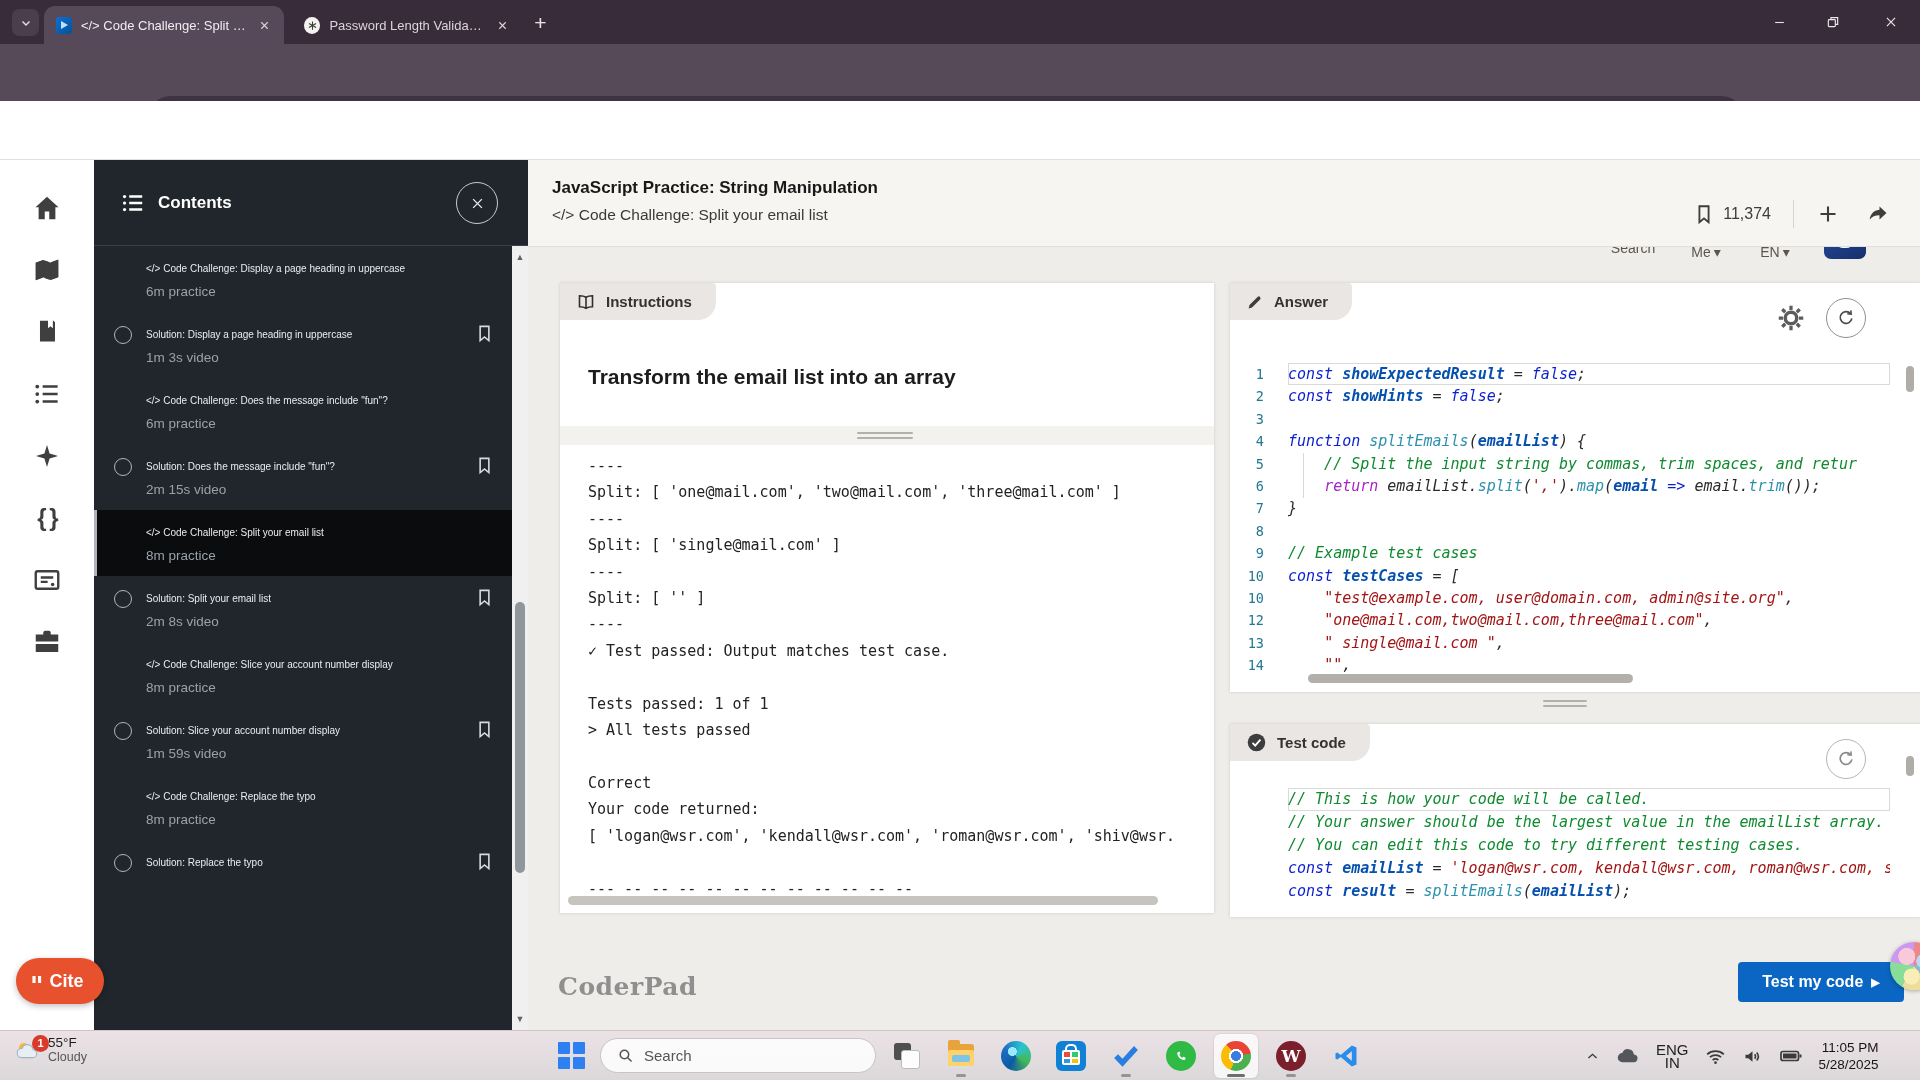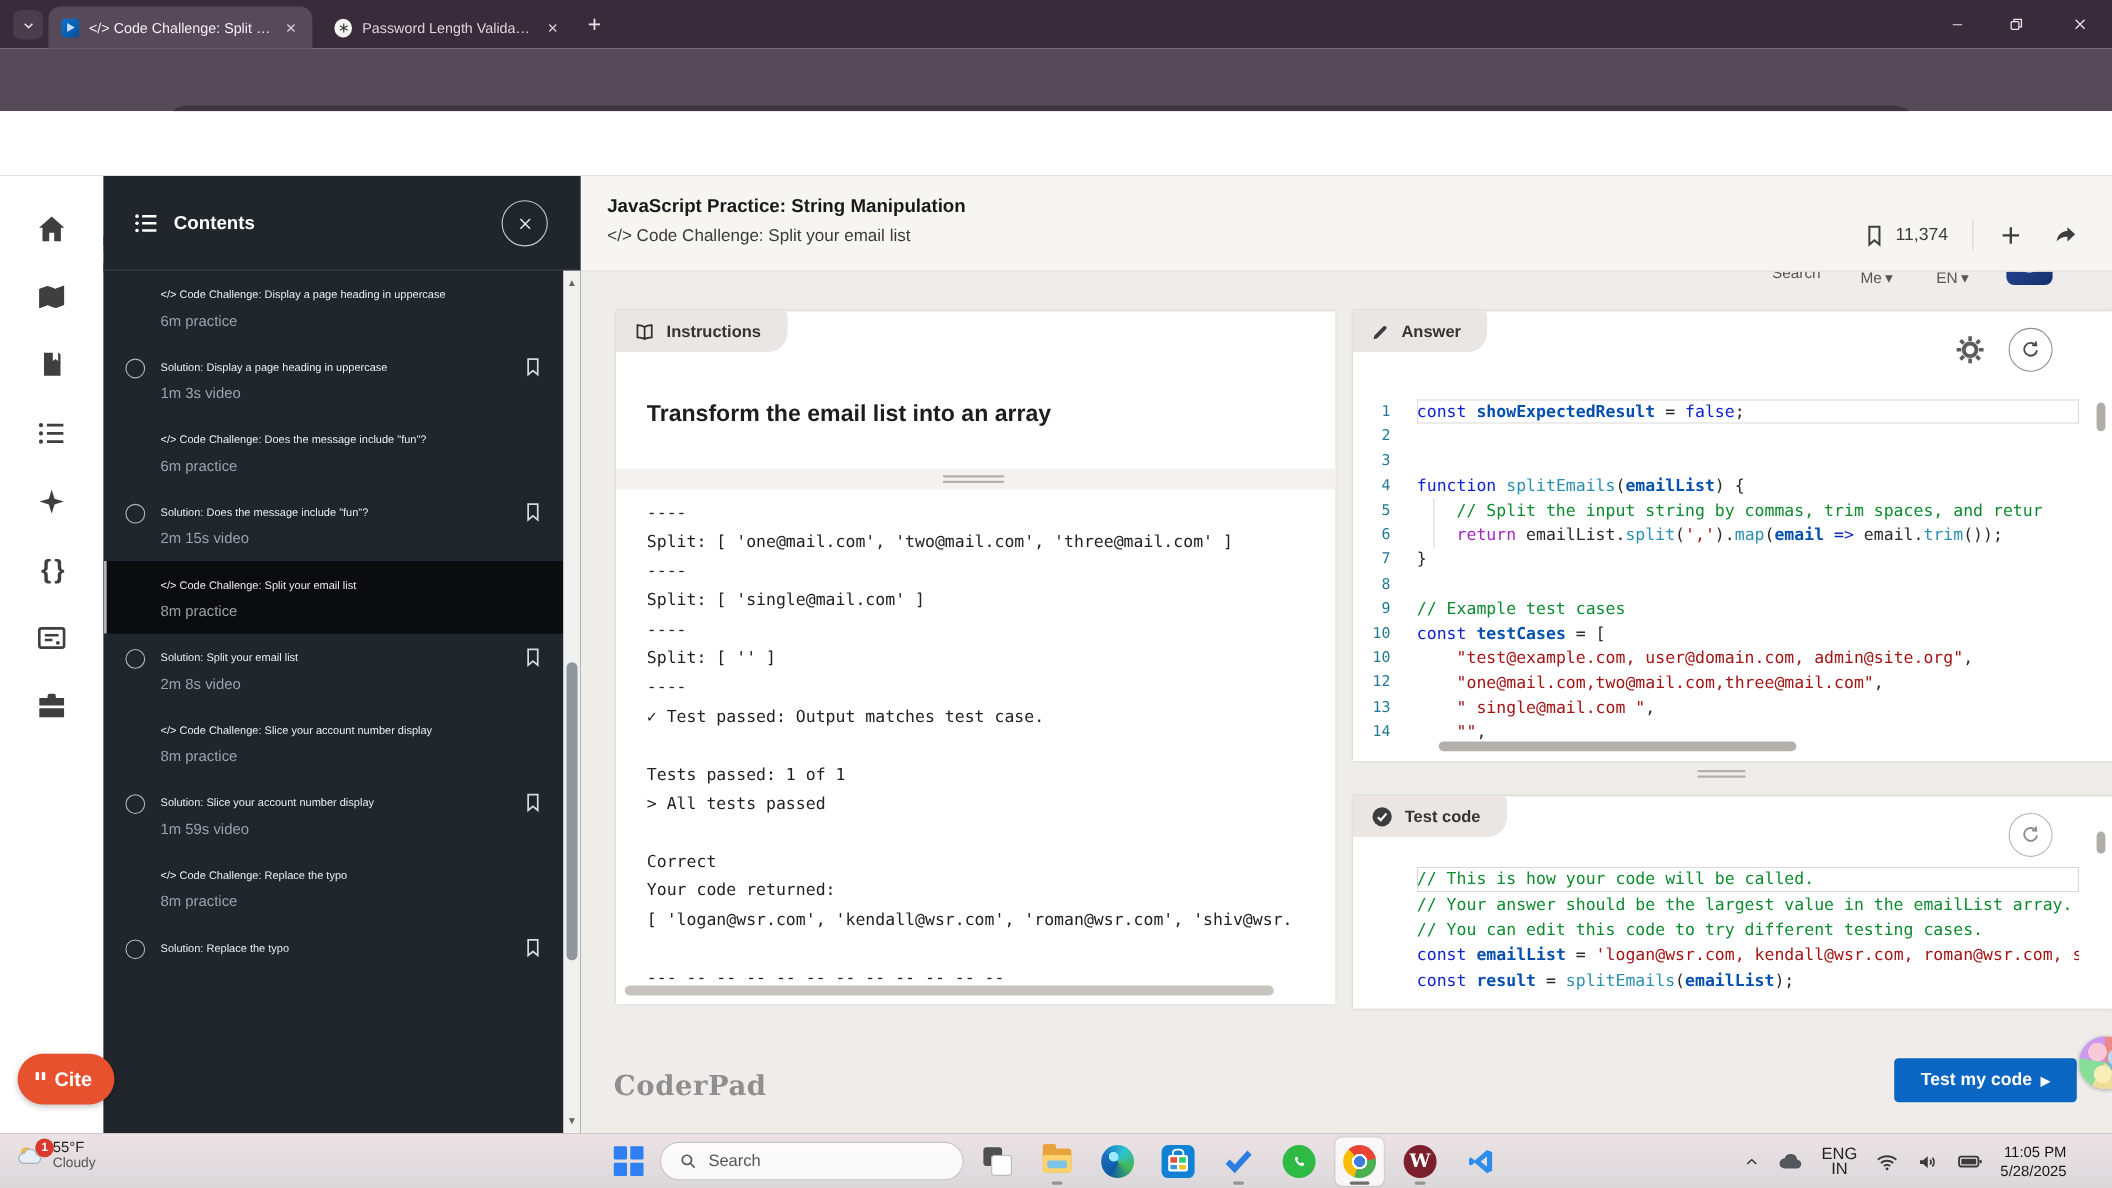--- a/index.html
+++ b/index.html
@@ -107,21 +107,21 @@
 
   .ans-card{left:1230px;top:283px;width:690px;height:409px;}
   .tool-circle{position:absolute;width:40px;height:40px;border:1.5px solid #8f8f8f;border-radius:50%;box-sizing:border-box;
     display:flex;align-items:center;justify-content:center;color:#4a4a4a;}
   .gearbtn{position:absolute;color:#5c5c5c;}
   .codewrap{position:absolute;left:0;width:676px;overflow:hidden;}
   .code-row{display:flex;font-family:"DejaVu Sans Mono",monospace;font-size:15px;}
   .ans .code-row{height:22.4px;line-height:22.4px;}
   .tst .code-row{height:23px;line-height:23px;}
   .ln{width:58px;text-align:right;padding-right:24px;color:#237893;font-size:13.5px;flex:none;box-sizing:border-box;}
-  .cl{flex:1;white-space:pre;overflow:hidden;margin-right:16px;}
+  .cl{flex:1;white-space:pre;overflow:hidden;margin-right:16px;font-style:italic;}
   .cur .cl{box-shadow:inset 0 0 0 1px #d9d9d9;}
   .tok-kw{color:#0b1fd0;} .tok-var{color:#0550ae;font-weight:bold;} .tok-pln{color:#2a2a2a;}
   .tok-str{color:#a31515;} .tok-com{color:#0e8a2f;} .tok-ret{color:#a626c4;} .tok-fn{color:#2b91af;}
   .vthumb{position:absolute;width:8px;border-radius:4px;background:#b0ada9;}
   .indent-guide{position:absolute;width:1px;background:#d8d8d8;}
   .tst-card{left:1230px;top:724px;width:690px;height:193px;}
   .check-badge{width:21px;height:21px;}
 
   
   .coderpad{position:absolute;left:558px;top:972px;font-family:"DejaVu Serif",serif;font-weight:bold;
@@ -541,20 +541,21 @@
           <path d="M17.8 2.8l.4 4.6-4.6-.4" stroke-width="1.9"></path>
         </svg>
     </div>
     <div class="codewrap ans" id="answer-code" style="top:80px;">
         <div class="code-row cur">
           <span class="ln">1</span>
           <div class="cl"><span class="tok-kw">const</span><span class="tok-var"> showExpectedResult</span><span class="tok-pln"> = </span><span class="tok-kw">false</span><span class="tok-pln">;</span></div>
         </div>
         <div class="code-row">
           <span class="ln">2</span>
+          <div class="cl"><span class="tok-kw">const</span><span class="tok-var"> showHints</span><span class="tok-pln"> = </span><span class="tok-kw">false</span><span class="tok-pln">;</span></div>
         </div>
         <div class="code-row">
           <span class="ln">3</span>
           <div class="cl">&nbsp;</div>
         </div>
         <div class="code-row">
           <span class="ln">4</span>
           <div class="cl"><span class="tok-kw">function</span><span class="tok-fn"> splitEmails</span><span class="tok-pln">(</span><span class="tok-var">emailList</span><span class="tok-pln">) {</span></div>
         </div>
         <div class="code-row">
@@ -638,21 +639,21 @@
           <div class="cl"><span class="tok-kw">const</span><span class="tok-var"> emailList</span><span class="tok-pln"> = </span><span class="tok-str">'logan@wsr.com, kendall@wsr.com, roman@wsr.com, sh</span></div>
         </div>
         <div class="code-row">
           <div class="cl"><span class="tok-kw">const</span><span class="tok-var"> result</span><span class="tok-pln"> = </span><span class="tok-fn">splitEmails</span><span class="tok-pln">(</span><span class="tok-var">emailList</span><span class="tok-pln">);</span></div>
         </div>
       </div>
     <div class="vthumb" style="left:676px;top:32px;height:20px;"></div>
   </div>
 
   <div class="coderpad">CoderPad</div>
-  <div class="run-btn" id="run-btn" style="background: rgb(10, 102, 194);">
+  <div class="run-btn" id="run-btn" style="background: rgb(10, 102, 194); margin-left: 16px;">
     <span>Test my code</span>
     <span class="play">▶</span>
   </div>
   <div class="sticker"></div>
 
   <div class="taskbar">
     <div class="weather">
       <span style="position:relative;">
         <svg width="26" height="26" viewBox="0 0 24 24">
             <circle cx="9" cy="10" r="4.5" fill="#f6b93d"></circle>

